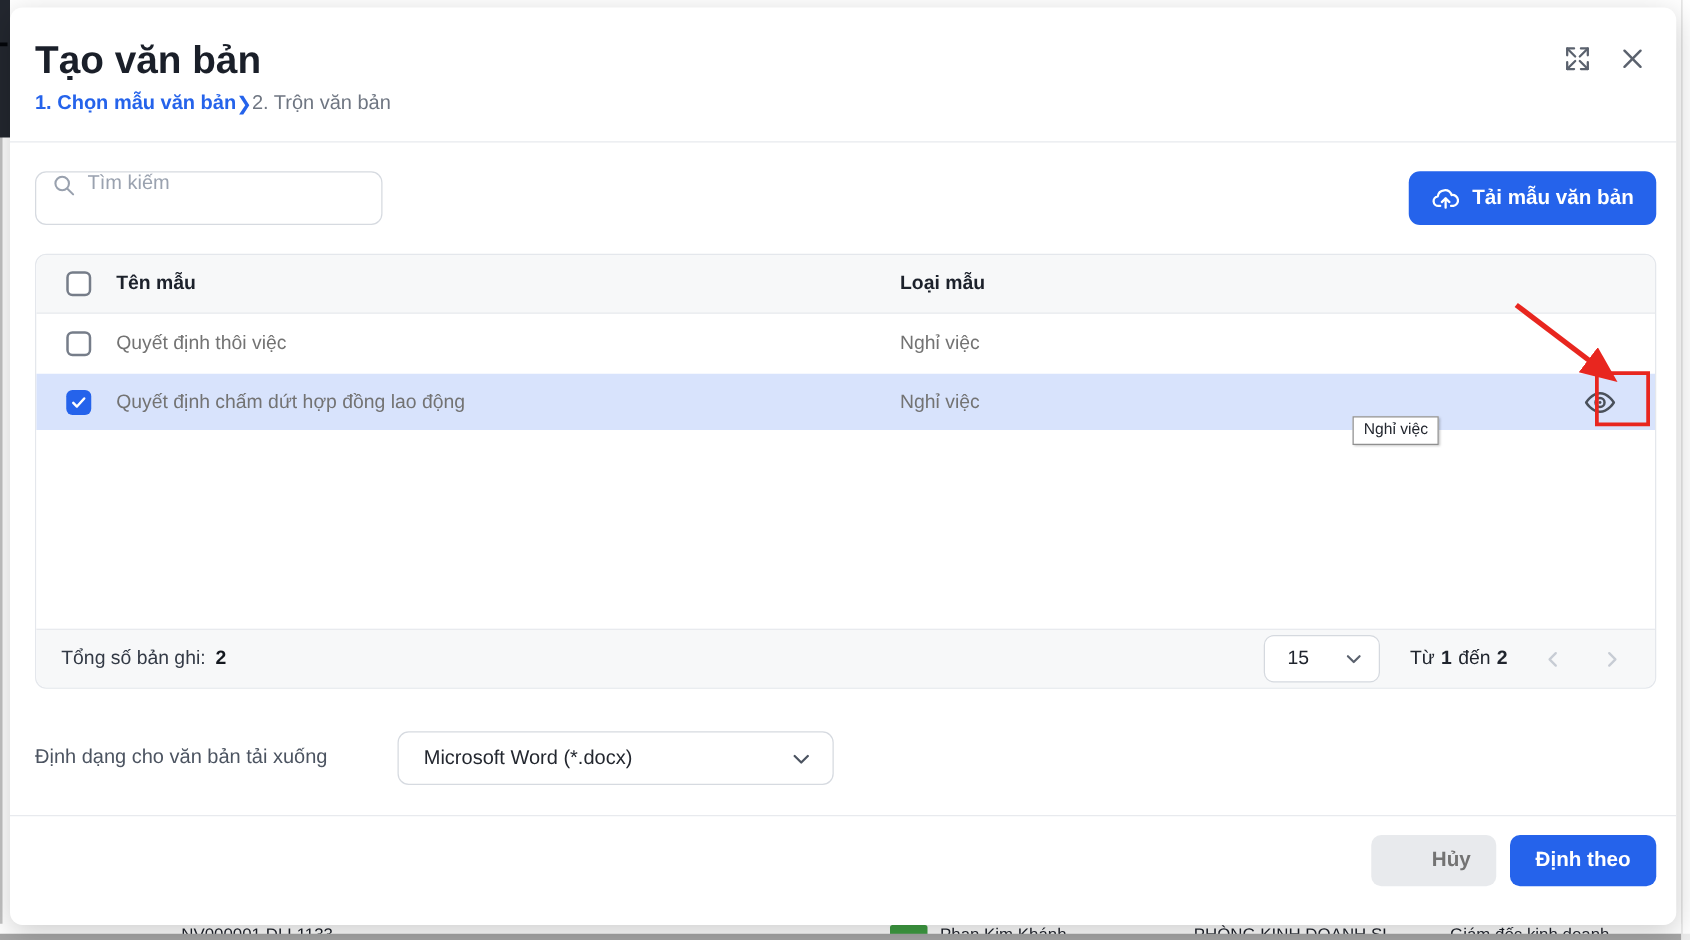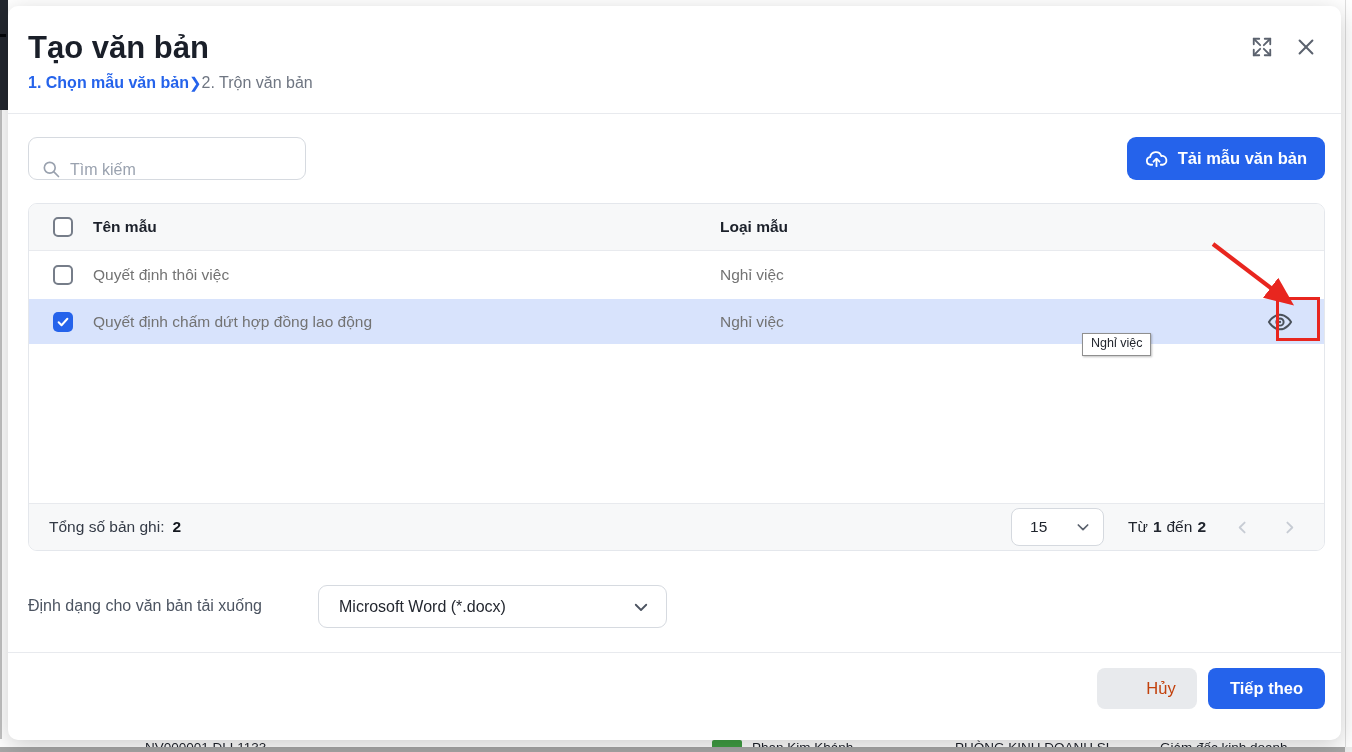--- a/index.html
+++ b/index.html
@@ -30,21 +30,21 @@
   .steps { position:absolute; left:20px; top:68px; display:flex; align-items:center; font-size:16px; }
   .step-active { color:#2563eb; font-weight:700; }
   .step-sep { color:#2563eb; font-weight:700; font-size:15px; }
   .step-inactive { color:#6f7682; }
 
   .divider { position:absolute; left:0; width:1333px; height:1px; background:#e8eaee; }
   .divider-1 { top:107px; }
   .divider-2 { top:646px; }
 
   .search-box { position:absolute; left:20px; top:131px; width:278px; height:43px; border:1px solid #d6dae0;
-    border-radius:9px; display:flex; align-items:flex-end; padding:0 12px; gap:9px; background:#fff; }
+    border-radius:9px; display:flex; align-items:flex-start; padding:0 12px; gap:9px; background:#fff; }
   .search-box svg { width:20px; height:20px; color:#99a1ae; flex:0 0 auto; }
   .search-box input { border:none; outline:none; font-size:16px; color:#1a1f29; width:100%;
     font-family:inherit; background:transparent; }
   .search-box input::placeholder { color:#9aa2af; }
 
   .upload-btn { position:absolute; right:16px; top:131px; height:43px; padding:0 18px; background:#2563eb;
     border:none; border-radius:9px; color:#fff; font-size:16.5px; font-weight:700; display:flex;
     align-items:center; gap:10px; cursor:pointer; font-family:inherit; }
   .upload-btn svg { width:23px; height:23px; }
 
@@ -91,21 +91,21 @@
   
   .format-label { position:absolute; left:20px; top:591px; font-size:16px; color:#4c5461; }
   .format-select { position:absolute; left:310px; top:579px; width:349px; height:43px; border:1px solid #d6dae0;
     border-radius:9px; background:#fff; display:flex; align-items:center; padding:0 16px 0 20px; cursor:pointer;
     font-size:16px; color:#23272f;justify-content:flex-end; }
   .format-select svg { width:18px; height:18px; color:#4c5461; margin-left:auto; }
 
   
   .modal-actions { position:absolute; right:16px; top:662px; display:flex; gap:11px; }
   .btn { height:41px; border:none; border-radius:8px; font-size:16.5px; cursor:pointer; font-family:inherit; }
-  .btn-cancel { width:100px; background:#e8eaed; color:#c2410c; font-weight:400;padding-left:28px; }
+  .btn-cancel { width:100px; background:#e8eaed; color:#737373; font-weight:700;padding-left:28px; }
   .btn-next { width:117px; background:#2563eb; color:#ffffff; font-weight:700; }
 </style>
 </head>
 <body>
 
 <div class="left-edge-line"></div>
 <div class="sidebar-sliver">
   <div class="tick"></div>
 </div>
 <div class="right-edge-line"></div>
@@ -259,16 +259,16 @@
     <span>Microsoft Word (*.docx)</span>
     <svg viewBox="0 0 24 24" fill="none" stroke="currentColor" stroke-width="2.4" stroke-linecap="round" stroke-linejoin="round">
       <polyline points="5 9 12 16 19 9"></polyline>
     </svg>
   </div>
 
   <div class="divider divider-2"></div>
 
   <div class="modal-actions">
     <button class="btn btn-cancel">Hủy</button>
-    <button class="btn btn-next">Tiếp theo</button>
+    <button class="btn btn-next">Định theo</button>
   </div>
 
 </div>
 
 </body></html>

